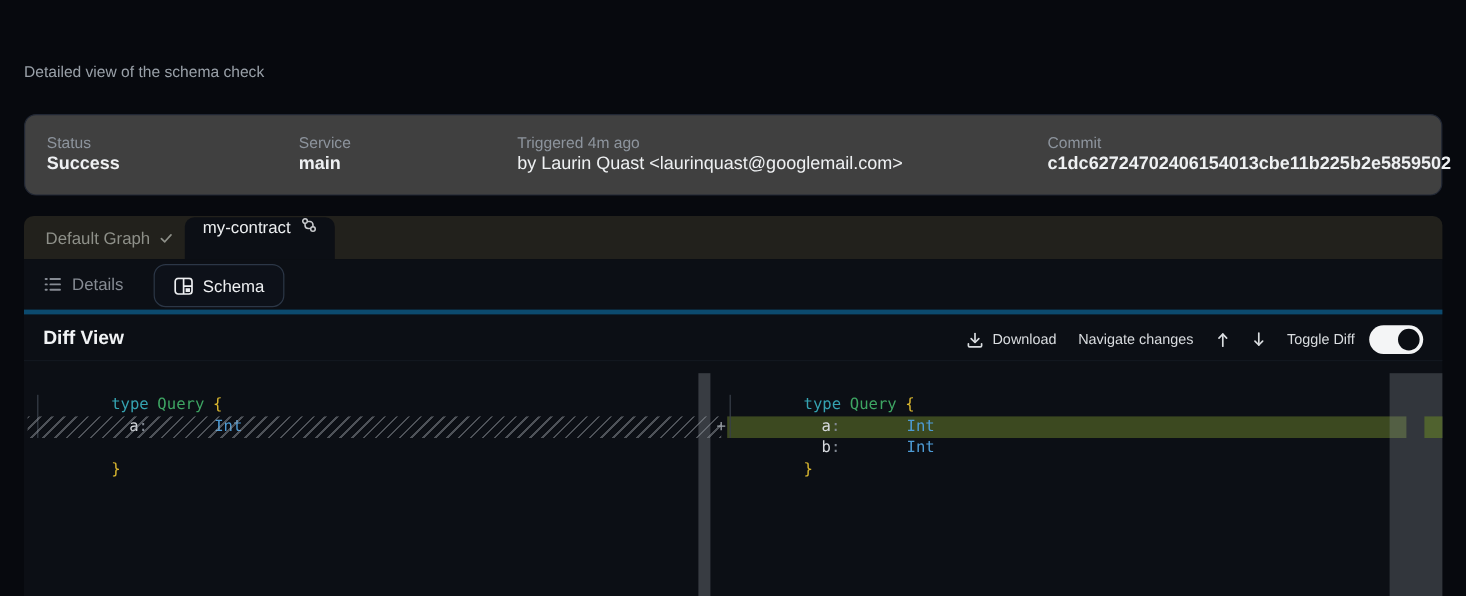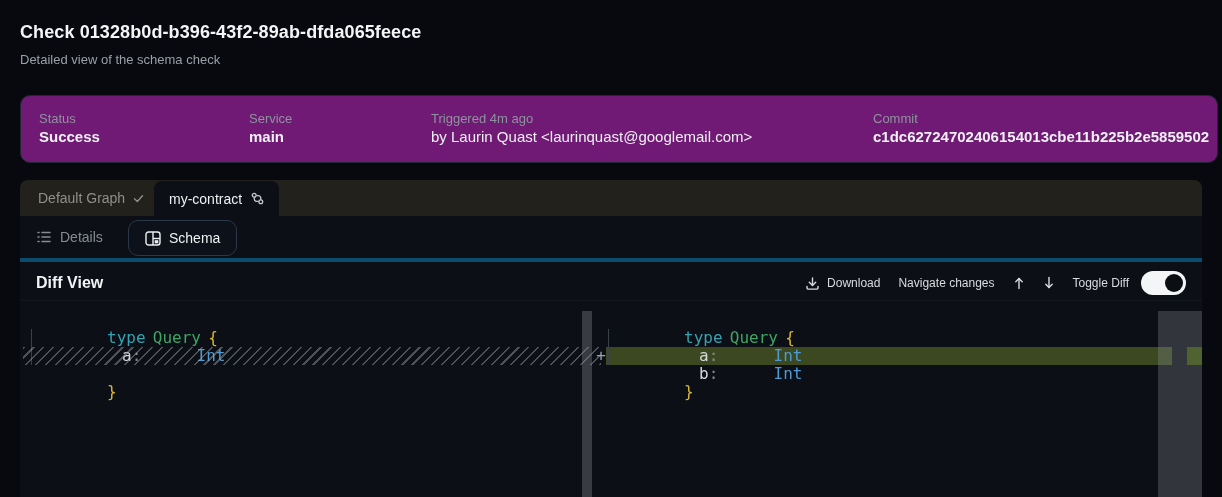--- a/index.html
+++ b/index.html
@@ -5,46 +5,46 @@
   html,body{margin:0;padding:0;background:#07090e;}
   body{font-family:"Liberation Sans","DejaVu Sans",sans-serif;-webkit-font-smoothing:antialiased;}
   #screen{position:relative;width:1222px;height:497px;overflow:hidden;background:#07090e;color:#e8eaed;}
   .abs{position:absolute;}
 
   
   .page-title{left:20px;top:22px;font-size:18px;font-weight:600;color:#f3f5f7;letter-spacing:.1px;}
   .page-subtitle{left:20px;top:52px;font-size:13px;color:#99a0a8;}
 
   
-  .card{left:20px;top:95px;width:1180px;height:66px;background:#701a75;border:1px solid #212734;border-radius:10px;padding-left:16px;}
+  .card{left:20px;top:95px;width:1180px;height:66px;background:#404040;border:1px solid #212734;border-radius:10px;}
   .meta-label{font-size:13px;color:#8d949d;top:15px;}
   .meta-value{font-size:15px;color:#eef0f2;top:32px;}
   .bold{font-weight:600;}
 
   
   .tab-strip{left:20px;top:180px;width:1182px;height:36px;background:#22211c;border-radius:8px 8px 0 0;}
   .tab-default{left:18px;top:0;height:36px;display:flex;align-items:center;gap:8px;font-size:14px;color:#8e9089;cursor:pointer;}
-  .tab-contract{left:134px;top:1px;height:35px;background:#0c0f15;border-radius:8px 8px 0 0;display:flex;align-items:center;gap:9px;padding:0 15px;font-size:14px;color:#edeff1;cursor:pointer;}
+  .tab-contract{left:134px;top:1px;height:35px;background:#0c0f15;border-radius:8px 8px 0 0;display:flex;align-items:flex-start;gap:9px;padding:0 15px;font-size:14px;color:#edeff1;cursor:pointer;}
 
   
   .panel{left:20px;top:216px;width:1182px;height:281px;background:#0c0f15;}
   .subtab{position:absolute;display:flex;align-items:center;gap:8px;font-size:14px;color:#868b93;height:42px;top:0;cursor:pointer;}
   .subtab-details{left:16px;}
   .subtab-schema{left:108px;top:4px;height:34px;padding:0 16px;border:1px solid #2c3747;border-radius:10px;background:#0d1119;color:#eef0f2;}
   .subtab-supergraph{left:216px;}
 
   .toolbar{position:absolute;left:0;top:42px;width:1182px;height:42px;border-top:4px solid #0c4a6e;}
   .diff-title{position:absolute;left:16px;top:0;height:42px;display:flex;align-items:center;font-size:16px;font-weight:700;color:#f1f3f5;}
   .controls{position:absolute;right:16px;top:0;height:42px;display:flex;align-items:center;gap:18px;font-size:12px;color:#d9dcdf;}
   .ctl{display:flex;align-items:center;gap:7px;cursor:pointer;color:#d9dcdf;}
   .switch{width:45px;height:24px;border-radius:12px;background:var(--toggle-track,#f4f5f6);position:relative;cursor:pointer;margin-left:-6px;}
   .switch .knob{position:absolute;right:3px;top:3px;width:18px;height:18px;border-radius:50%;background:#0b0e13;}
 
   
-  .code-area{position:absolute;left:0;top:84px;width:1182px;height:197px;border-top:1px solid #12171f;font-family:"DejaVu Sans Mono","Liberation Mono",monospace;font-size:16px;}
+  .code-area{position:absolute;left:0;top:84px;width:1182px;height:197px;border-top:1px solid #12171f;font-family:"DejaVu Sans Mono","Liberation Mono",monospace;font-size:13px;}
   .code-line{position:absolute;height:18px;line-height:18px;white-space:pre;}
   .tok{display:inline-block;}
   .sp{margin-right:7.2px;}
   .kw{color:var(--code-keyword,#35a3b1);}
   .tname{color:var(--code-type-name,#3ea563);}
   .brace{color:var(--code-brace,#d9b62f);}
   .field{color:var(--code-field,#d5d8dc);}
   .punct{color:var(--code-punct,#818892);}
   .scalar{color:var(--code-scalar,#4e9bd4);margin-left:48px;}
   .indent-guide{position:absolute;width:1px;background:#39404a;}
@@ -56,21 +56,20 @@
   .scrollbar-right{position:absolute;left:1138px;top:10px;width:44px;height:187px;background:rgba(140,146,153,0.30);cursor:pointer;}
   .added-marker{position:absolute;left:1167px;top:46px;width:15px;height:18px;background:var(--added-marker,#50622f);}
 
   svg{display:block;}
 </style>
 </head>
 <body>
 
 <div id="screen" style="--toggle-track: #f4f5f6; --added-row-bg: #3c4920; --added-marker: #50622f; --code-keyword: #35a3b1; --code-type-name: #3ea563; --code-brace: #d9b62f; --code-field: #d5d8dc; --code-punct: #818892; --code-scalar: #4e9bd4;">
 
-  <div class="abs page-title">Check 01328b0d-b396-43f2-89ab-dfda065feece</div>
   <div class="abs page-subtitle">Detailed view of the schema check</div>
 
   <div class="abs card">
     <div class="abs meta-label" style="left:18px">Status</div>
     <div class="abs meta-value bold" style="left:18px">Success</div>
 
     <div class="abs meta-label" style="left:228px">Service</div>
     <div class="abs meta-value bold" style="left:228px">main</div>
 
     <div class="abs meta-label" style="left:410px">Triggered 4m ago</div>

